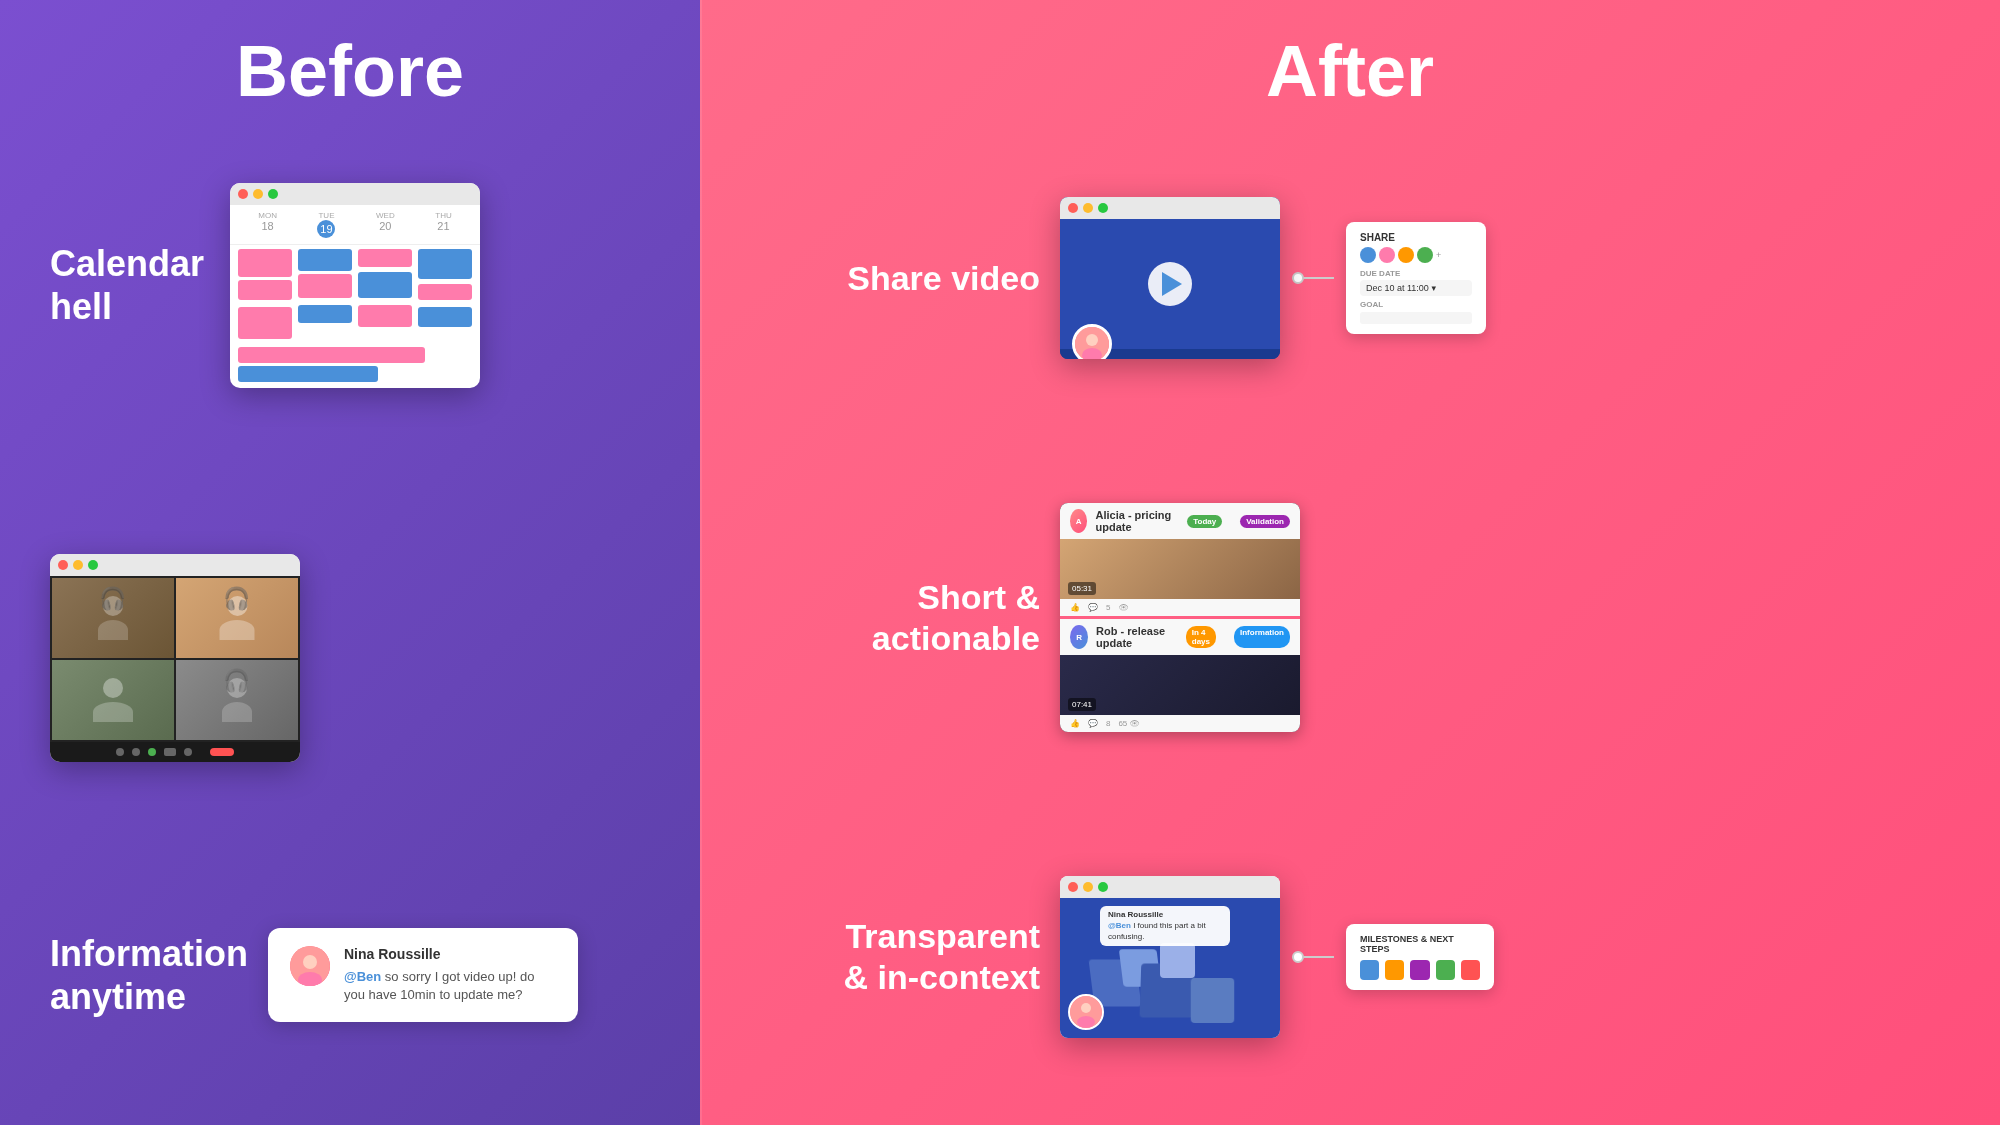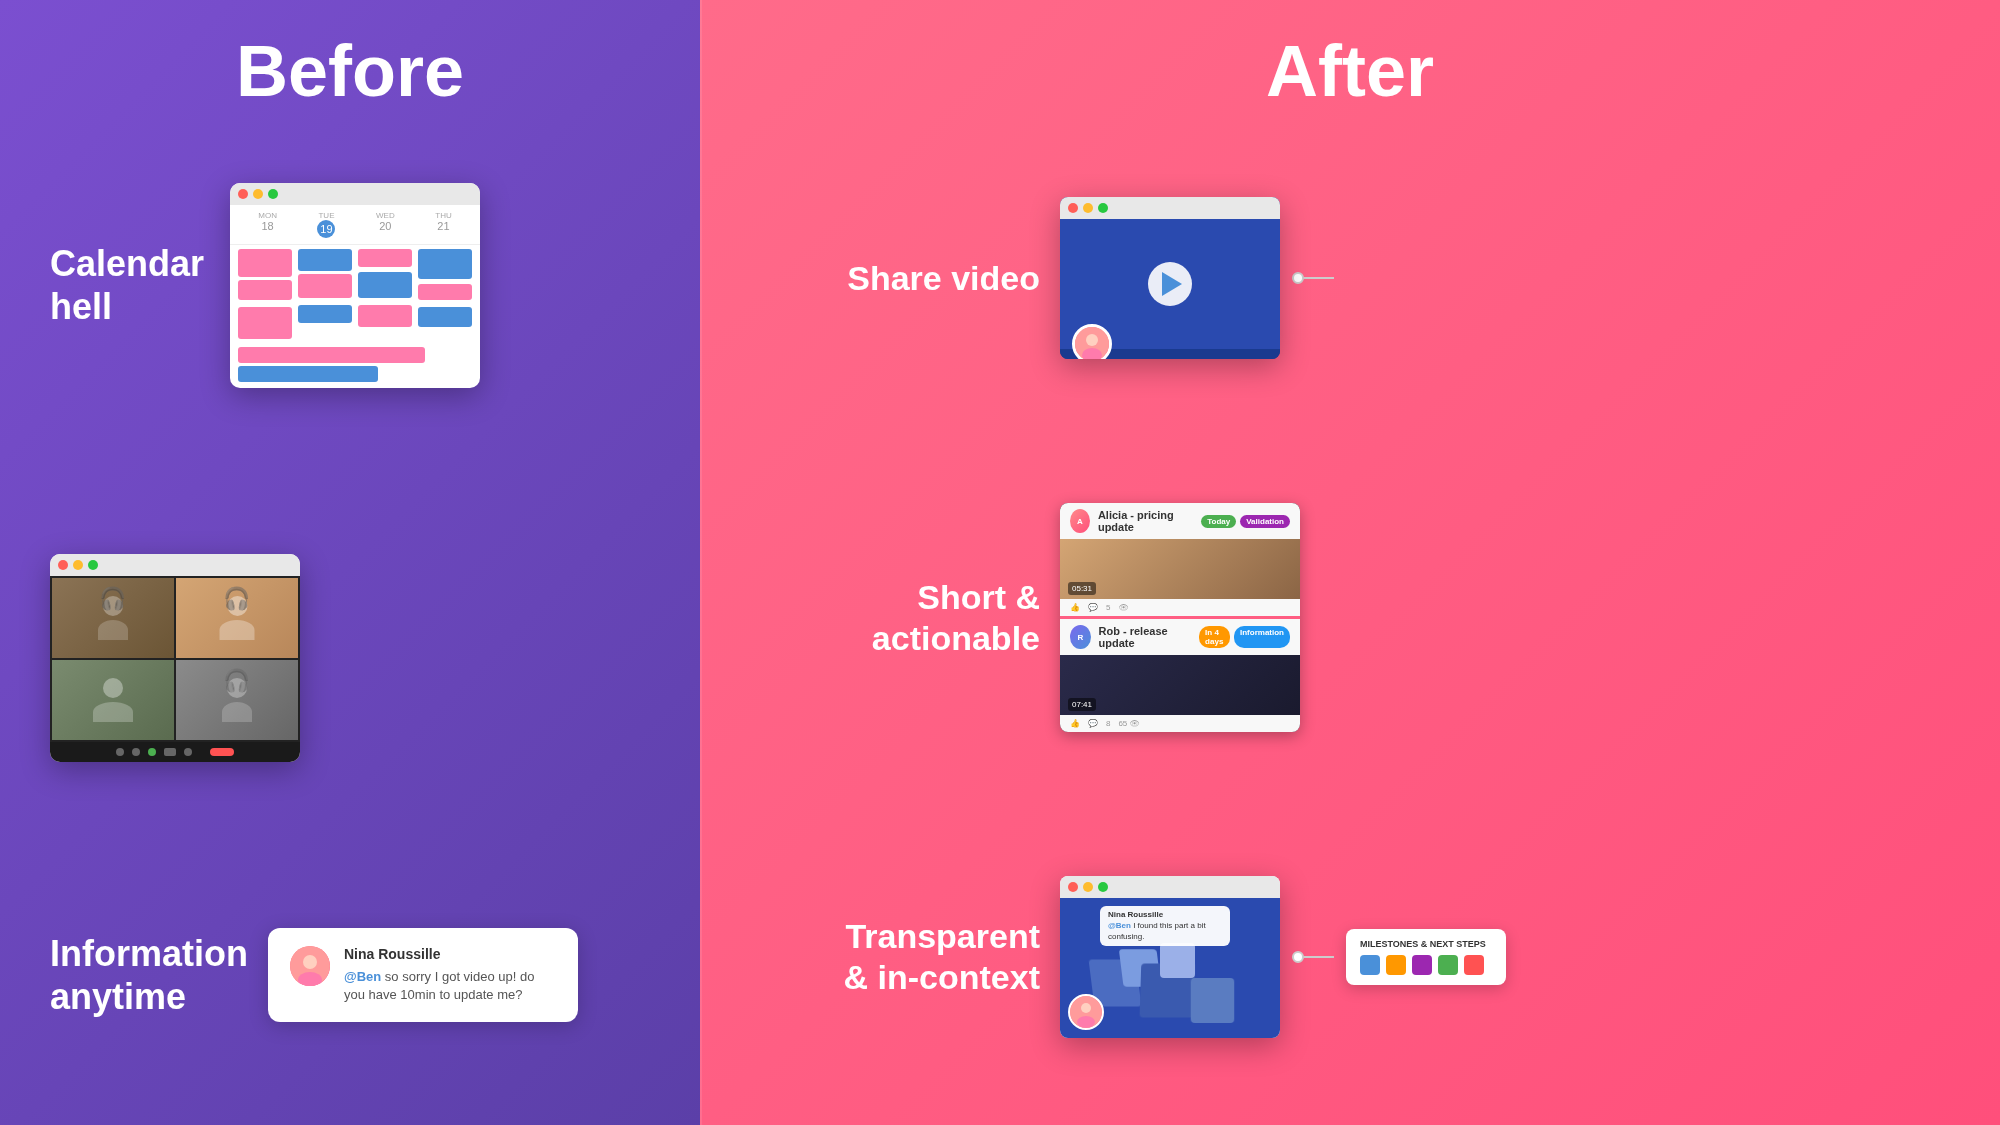--- a/index.html
+++ b/index.html
@@ -366,21 +366,21 @@
     }
 
     .feed-name {
       font-size: 11px;
       font-weight: bold;
       color: #333;
     }
 
     .feed-tags {
       display: flex;
-      gap: 4px;
+      gap: 18px;
       margin-left: auto;
     }
 
     .tag {
       font-size: 8px;
       padding: 2px 6px;
       border-radius: 10px;
       font-weight: bold;
     }
 
@@ -420,21 +420,21 @@
       position: absolute;
       bottom: 4px;
       left: 8px;
     }
 
     
     .milestones-popup {
       background: white;
       border-radius: 8px;
       padding: 10px 14px;
-      width: 160px;
+      width: 148px;
       box-shadow: 0 4px 15px rgba(0,0,0,0.2);
       font-size: 10px;
     }
 
     .milestones-title {
       font-weight: bold;
       color: #333;
       font-size: 9px;
       text-transform: uppercase;
       margin-bottom: 6px;
@@ -698,20 +698,38 @@
                 <ellipse cx="17" cy="28" rx="10" ry="7" fill="#FF7BAC"></ellipse>
               </svg>
             </div>
           </div>
           <div style="height:10px;background:#1A3A8F"></div>
         </div>
         <div style="display:flex;align-items:center">
           <div class="connector-dot"></div>
           <div class="connector-line" style="width:30px"></div>
         </div>
+        <div class="share-popup">
+          <div class="share-popup-title">SHARE</div>
+          <div class="share-avatars">
+            <div class="mini-avatar" style="background:#4A90D9"></div>
+            <div class="mini-avatar" style="background:#FF7BAC"></div>
+            <div class="mini-avatar" style="background:#FF9800"></div>
+            <div class="mini-avatar" style="background:#4CAF50"></div>
+            <div style="font-size:9px;color:#999;align-self:center">+</div>
+          </div>
+          <div class="popup-field">
+            <div class="popup-label">DUE DATE</div>
+            <div class="popup-value">Dec 10 at 11:00 ▾</div>
+          </div>
+          <div class="popup-field">
+            <div class="popup-label">GOAL</div>
+            <div style="height:12px;background:#f5f5f5;border-radius:3px;margin-top:3px"></div>
+          </div>
+        </div>
       </div>
     </div>
 
     <div class="after-row">
       <div class="after-label">
         <span>Short &amp;</span><br>
         <span>actionable</span>
       </div>
       <div class="feed-mock">
 

